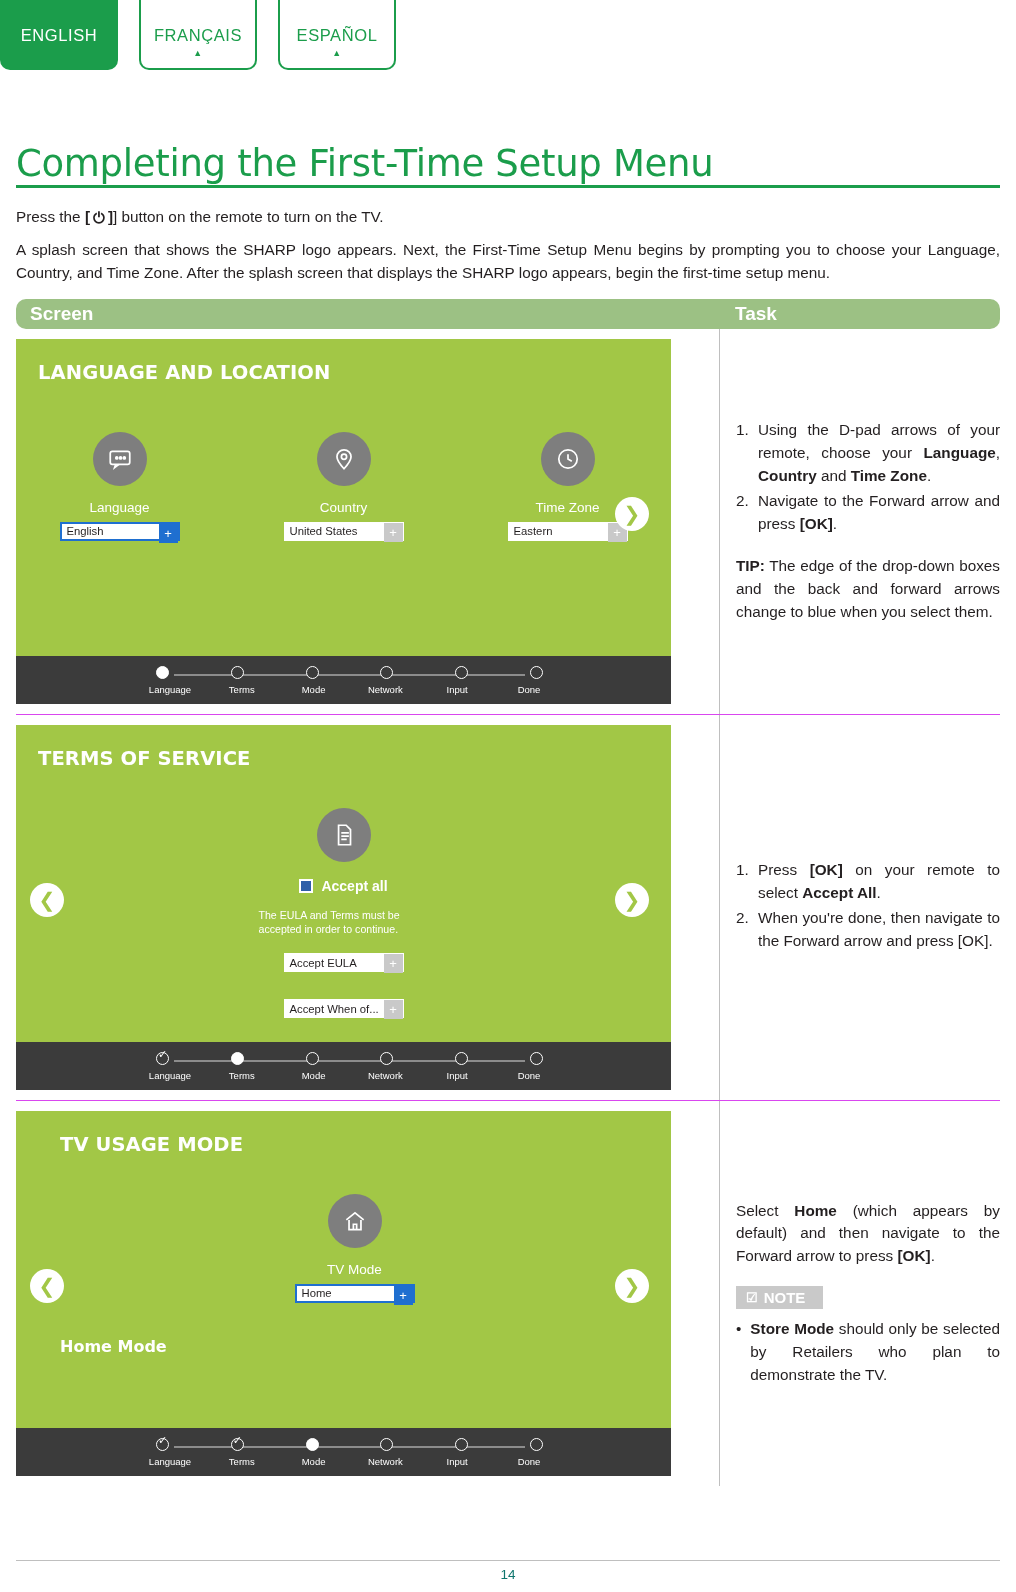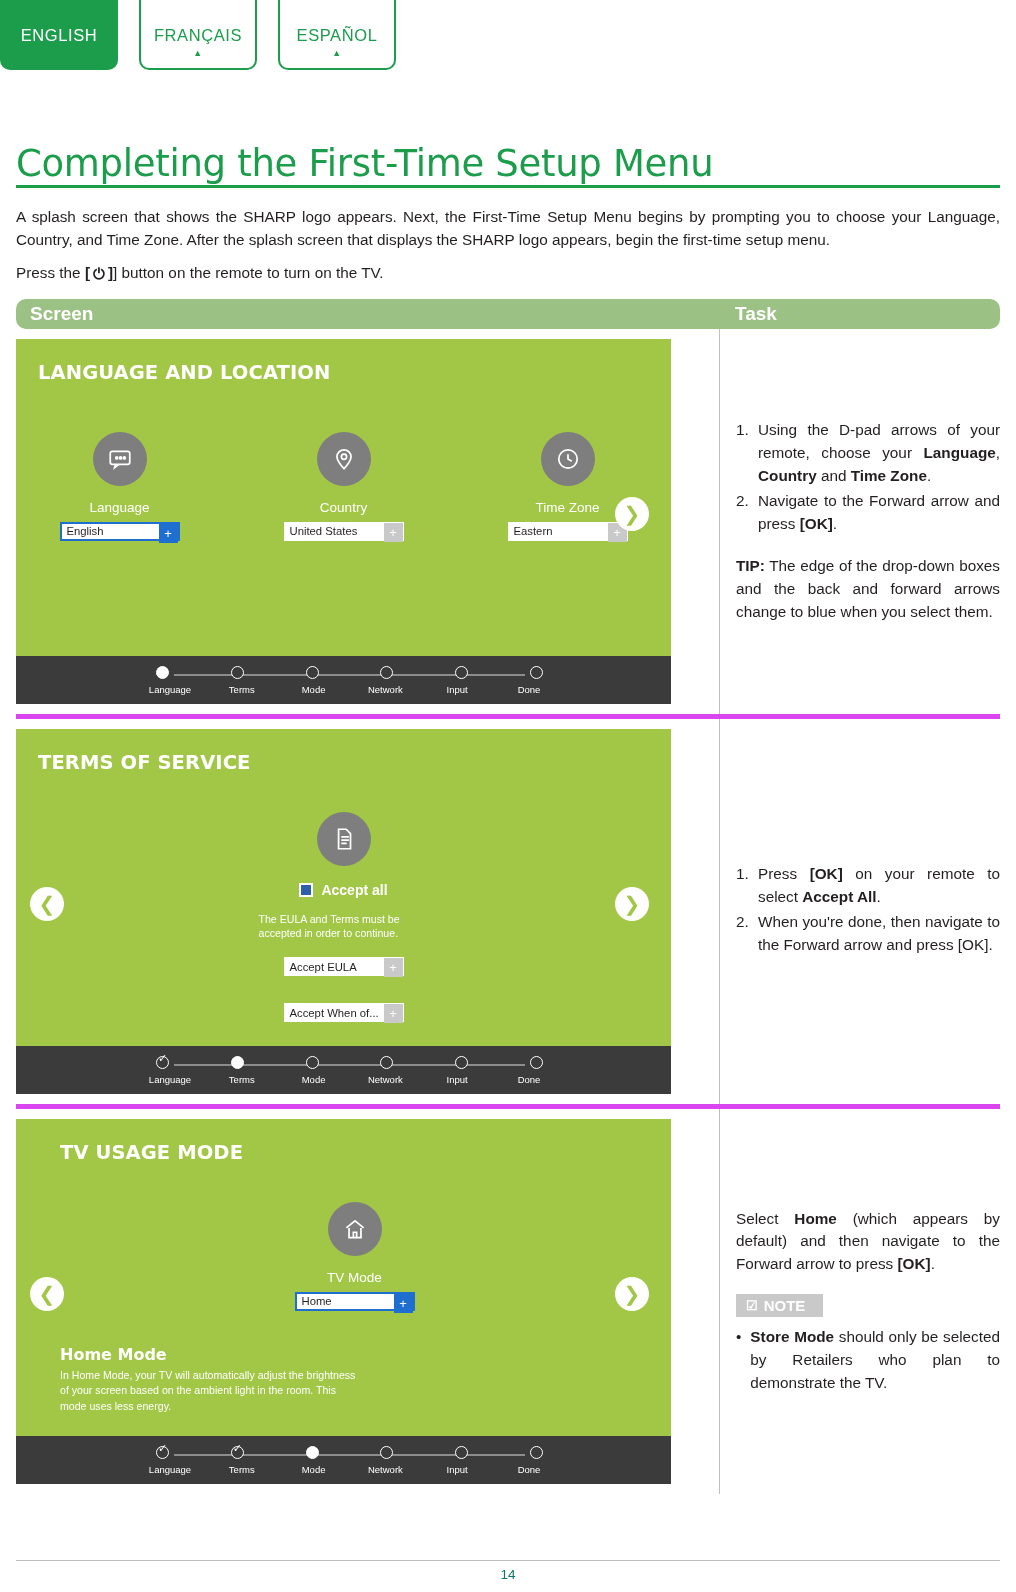--- a/index.html
+++ b/index.html
@@ -61,21 +61,21 @@
 
   
   .tbl { margin:14px 16px 0 16px; width:984px; }
   .tbl-head { display:flex; background:#9cc184; height:30px; align-items:center;border-radius:10px; }
   .tbl-head .c1 { width:703px; padding-left:14px; }
   .tbl-head .c2 { flex:1; padding-left:16px; }
   .tbl-head span {
     color:#ffffff; font-size:19px; font-weight:bold;
     font-family:"Liberation Sans", sans-serif;
   }
-  .row { display:flex; border-bottom:5px solid #d946ef; }
+  .row { display:flex; border-bottom:1px solid #d946ef; }
   .row:last-child { border-bottom:none; }
   .cell-screen { width:703px; padding:10px 0 10px 0; }
   .cell-task {
     flex:1; border-left:1px solid #bfbfbf;
     padding:12px 0 12px 16px;
     position:relative;
   }
 
   
   .tv {
@@ -240,24 +240,24 @@
   <div class="lang-tab">
     <span>ESPAÑOL</span>
     <span class="arrow">▲</span>
   </div>
 </div>
 
 <div class="title-wrap">
   <h1>Completing the First-Time Setup Menu</h1>
   <div class="title-rule"></div>
 
-  <p class="para">A splash screen that shows the SHARP logo appears. Next, the First-Time Setup Menu begins by prompting you to choose your Language, Country, and Time Zone. After the splash screen that displays the SHARP logo appears, begin the first-time setup menu.</p>
   <p class="para">
     <span>Press the </span><b><span>[</span> <span class="pwr-glyph">⏻</span> <span>]</span></b><span>] button on the remote to turn on the TV.</span>
   </p>
+  <p class="para">A splash screen that shows the SHARP logo appears. Next, the First-Time Setup Menu begins by prompting you to choose your Language, Country, and Time Zone. After the splash screen that displays the SHARP logo appears, begin the first-time setup menu.</p>
 </div>
 
 <div class="tbl">
 
   <div class="tbl-head">
     <div class="c1"><span>Screen</span></div>
     <div class="c2"><span>Task</span></div>
   </div>
 
   <div class="row">
@@ -443,21 +443,20 @@
             </svg>
           </div>
           <div class="mode-label">TV Mode</div>
           <div class="dropdown blue">
             <span>Home</span>
             <span class="plus">+</span>
           </div>
         </div>
 
         <div class="home-mode-h">Home Mode</div>
-        <div class="home-mode-p">In Home Mode, your TV will automatically adjust the brightness of your screen based on the ambient light in the room. This mode uses less energy.</div>
 
         <div class="arrow-btn arrow-back">
           <span>❮</span>
         </div>
         <div class="arrow-btn arrow-fwd">
           <span>❯</span>
         </div>
 
         <div class="progress">
           <div class="prog-track"></div>

